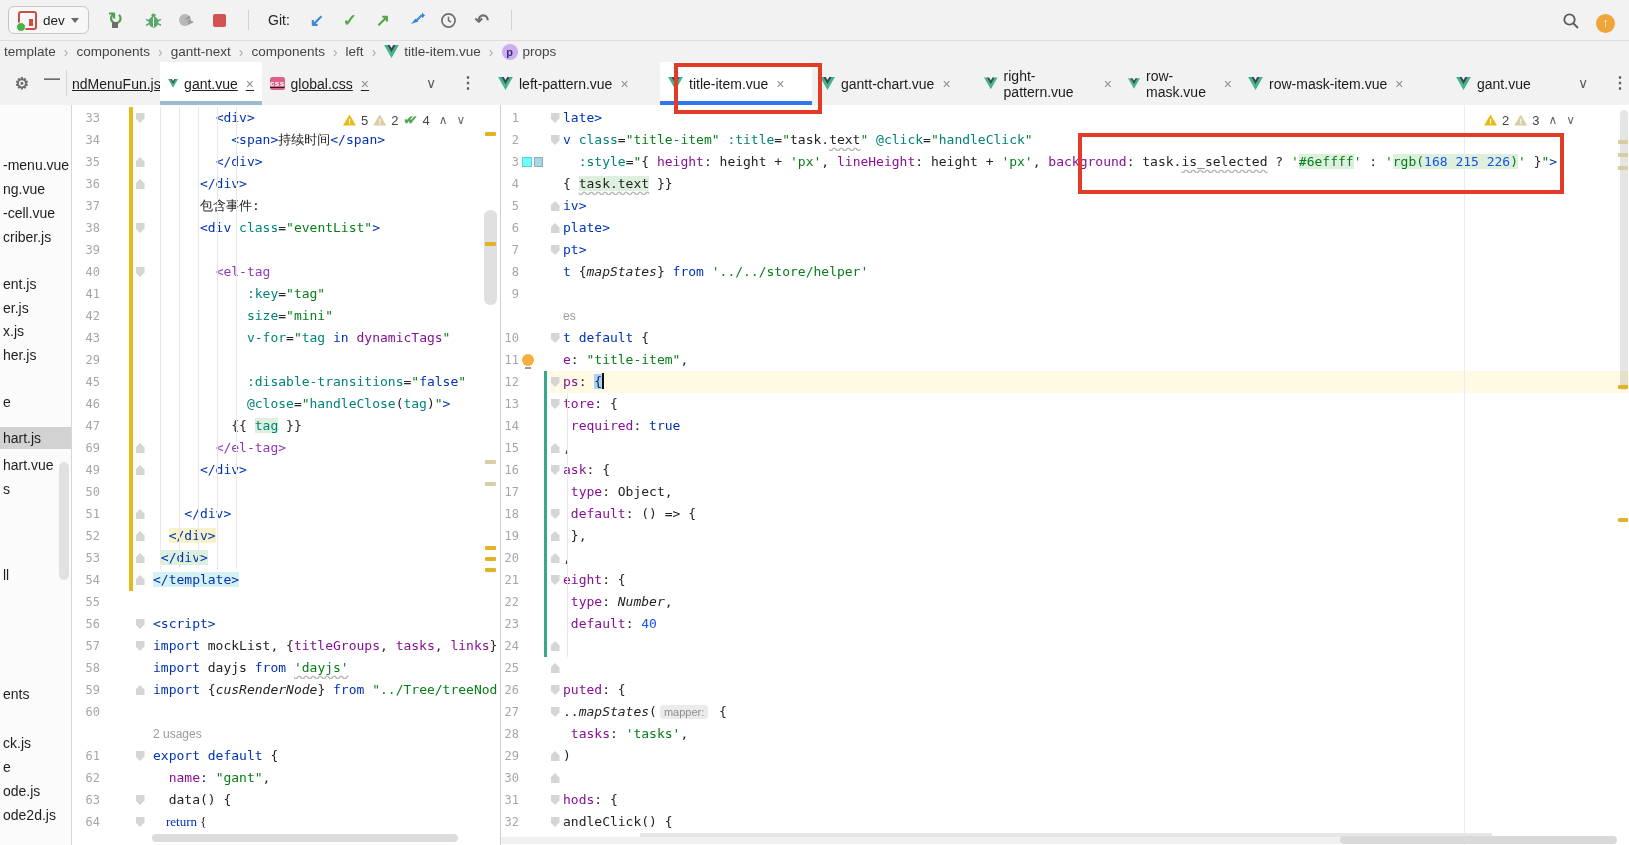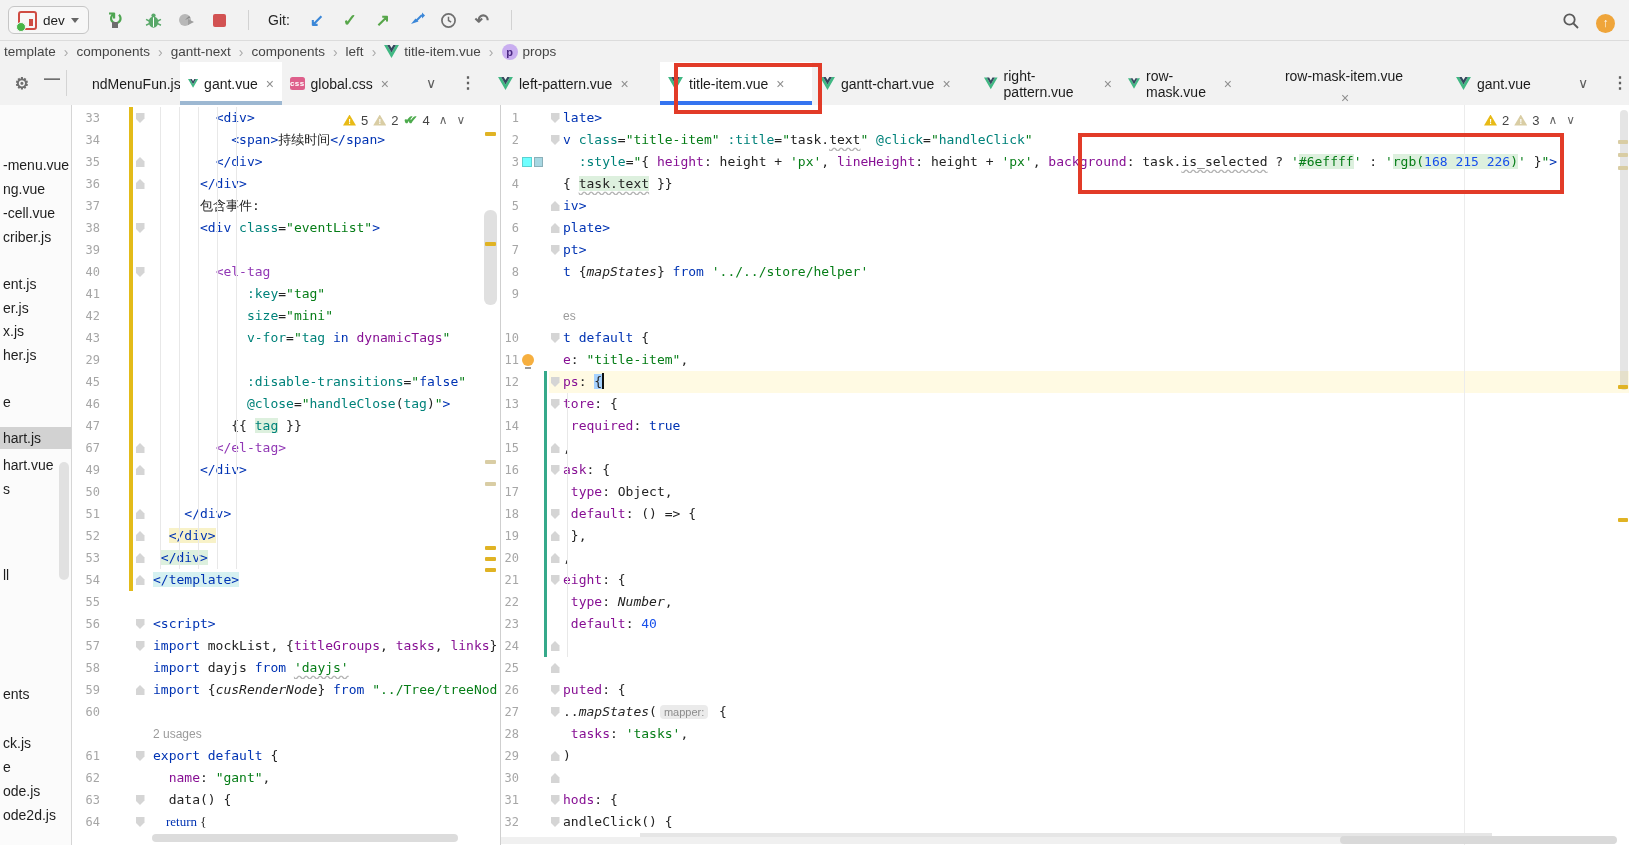--- a/index.html
+++ b/index.html
@@ -190,21 +190,21 @@
       <span class="ci">
         <span class="picon">p</span>
         <span>props</span>
       </span>
     </div>
 
   <div class="tabbar">
     <span class="tbtn" style="position:absolute;left:10px;top:9px;color:#6e6e6e;font-size:16px;">⚙</span>
     <span style="position:absolute;left:44px;top:8px;color:#6e6e6e;font-weight:bold;">—</span>
     <span style="position:absolute;left:66px;top:8px;width:1px;height:26px;background:#d4d4d4;"></span>
-    <div class="tabs" id="ltabs" style="left:84px;">
+    <div class="tabs" id="ltabs" style="left:64px;text-decoration:underline;">
         <div class="tab" style="width: 96px;">
           <span>ndMenuFun.js</span>
         </div>
         <div class="tab on" style="width: 102px;">
           <svg width="15" height="13" viewBox="0 0 24 21">
             <path fill="#41b883" d="M0 0h4.9L12 12.3 19.1 0H24L12 20.8z"></path>
             <path fill="#34495e" d="M4.9 0h4.2L12 5l2.9-5h4.2L12 12.3z"></path>
           </svg>
           <span>gant.vue</span>
           <span class="x">×</span>
@@ -251,21 +251,21 @@
           <span class="x">×</span>
         </div>
         <div class="tab" style="width: 120px;">
           <svg width="15" height="13" viewBox="0 0 24 21">
             <path fill="#41b883" d="M0 0h4.9L12 12.3 19.1 0H24L12 20.8z"></path>
             <path fill="#34495e" d="M4.9 0h4.2L12 5l2.9-5h4.2L12 12.3z"></path>
           </svg>
           <span>row-mask.vue</span>
           <span class="x">×</span>
         </div>
-        <div class="tab" style="width: 208px; flex-direction: column;">
+        <div class="tab" style="width: 208px;">
           <svg width="15" height="13" viewBox="0 0 24 21">
             <path fill="#41b883" d="M0 0h4.9L12 12.3 19.1 0H24L12 20.8z"></path>
             <path fill="#34495e" d="M4.9 0h4.2L12 5l2.9-5h4.2L12 12.3z"></path>
           </svg>
           <span>row-mask-item.vue</span>
           <span class="x">×</span>
         </div>
         <div class="tab" style="width: 108px;">
           <svg width="15" height="13" viewBox="0 0 24 21">
             <path fill="#41b883" d="M0 0h4.9L12 12.3 19.1 0H24L12 20.8z"></path>
@@ -315,21 +315,21 @@
         <div class="row"><div class="ln" style="flex-basis: 28px;">38</div><div class="vcs y" style="flex-basis: 33px; width: 33px;"></div><div class="fold" style="flex-basis: 14px; width: 14px;"><div class="fd"></div></div><div class="txt" style="padding-left: 6px;"><span>      </span><span class="t">&lt;div </span><span class="a">class</span><span class="d">=</span><span class="s">"eventList"</span><span class="t">&gt;</span></div></div>
         <div class="row"><div class="ln" style="flex-basis: 28px;">39</div><div class="vcs y" style="flex-basis: 33px; width: 33px;"></div><div class="fold" style="flex-basis: 14px; width: 14px;"></div><div class="txt" style="padding-left: 6px;"></div></div>
         <div class="row"><div class="ln" style="flex-basis: 28px;">40</div><div class="vcs y" style="flex-basis: 33px; width: 33px;"></div><div class="fold" style="flex-basis: 14px; width: 14px;"><div class="fd"></div></div><div class="txt" style="padding-left: 6px;"><span>        </span><span class="c">&lt;el-tag</span></div></div>
         <div class="row"><div class="ln" style="flex-basis: 28px;">41</div><div class="vcs y" style="flex-basis: 33px; width: 33px;"></div><div class="fold" style="flex-basis: 14px; width: 14px;"></div><div class="txt" style="padding-left: 6px;"><span>            </span><span class="a">:key</span><span class="d">=</span><span class="s">"tag"</span></div></div>
         <div class="row"><div class="ln" style="flex-basis: 28px;">42</div><div class="vcs y" style="flex-basis: 33px; width: 33px;"></div><div class="fold" style="flex-basis: 14px; width: 14px;"></div><div class="txt" style="padding-left: 6px;"><span>            </span><span class="a">size</span><span class="d">=</span><span class="s">"mini"</span></div></div>
         <div class="row"><div class="ln" style="flex-basis: 28px;">43</div><div class="vcs y" style="flex-basis: 33px; width: 33px;"></div><div class="fold" style="flex-basis: 14px; width: 14px;"></div><div class="txt" style="padding-left: 6px;"><span>            </span><span class="a">v-for</span><span class="d">=</span><span class="s">"</span><span class="a">tag</span><span class="d"> </span><span class="k">in</span><span class="d"> </span><span class="p">dynamicTags</span><span class="s">"</span></div></div>
         <div class="row"><div class="ln" style="flex-basis: 28px;">29</div><div class="vcs y" style="flex-basis: 33px; width: 33px;"></div><div class="fold" style="flex-basis: 14px; width: 14px;"></div></div>
         <div class="row"><div class="ln" style="flex-basis: 28px;">45</div><div class="vcs y" style="flex-basis: 33px; width: 33px;"></div><div class="fold" style="flex-basis: 14px; width: 14px;"></div><div class="txt" style="padding-left: 6px;"><span>            </span><span class="a">:disable-transitions</span><span class="d">=</span><span class="s">"</span><span class="k">false</span><span class="s">"</span></div></div>
         <div class="row"><div class="ln" style="flex-basis: 28px;">46</div><div class="vcs y" style="flex-basis: 33px; width: 33px;"></div><div class="fold" style="flex-basis: 14px; width: 14px;"></div><div class="txt" style="padding-left: 6px;"><span>            </span><span class="a">@close</span><span class="d">=</span><span class="s">"</span><span class="a">handleClose</span><span class="d">(</span><span class="a">tag</span><span class="d">)</span><span class="s">"</span><span class="t">&gt;</span></div></div>
         <div class="row"><div class="ln" style="flex-basis: 28px;">47</div><div class="vcs y" style="flex-basis: 33px; width: 33px;"></div><div class="fold" style="flex-basis: 14px; width: 14px;"></div><div class="txt" style="padding-left: 6px;"><span class="d">          {{ </span><span class="a gg">tag</span><span class="d"> }}</span></div></div>
-        <div class="row"><div class="ln" style="flex-basis: 28px;">67</div><div class="vcs y" style="flex-basis: 33px; width: 33px;"></div><div class="fold" style="flex-basis: 14px; width: 14px;"><div class="fu"></div></div><div class="txt" style="padding-left: 6px;"><span>        </span><span class="c">&lt;/el-tag&gt;</span></div></div>
+        <div class="row"><div class="ln" style="flex-basis: 28px;">69</div><div class="vcs y" style="flex-basis: 33px; width: 33px;"></div><div class="fold" style="flex-basis: 14px; width: 14px;"><div class="fu"></div></div><div class="txt" style="padding-left: 6px;"><span>        </span><span class="c">&lt;/el-tag&gt;</span></div></div>
         <div class="row"><div class="ln" style="flex-basis: 28px;">49</div><div class="vcs y" style="flex-basis: 33px; width: 33px;"></div><div class="fold" style="flex-basis: 14px; width: 14px;"><div class="fu"></div></div><div class="txt" style="padding-left: 6px;"><span>      </span><span class="t">&lt;/div&gt;</span></div></div>
         <div class="row"><div class="ln" style="flex-basis: 28px;">50</div><div class="vcs y" style="flex-basis: 33px; width: 33px;"></div><div class="fold" style="flex-basis: 14px; width: 14px;"></div><div class="txt" style="padding-left: 6px;"></div></div>
         <div class="row"><div class="ln" style="flex-basis: 28px;">51</div><div class="vcs y" style="flex-basis: 33px; width: 33px;"></div><div class="fold" style="flex-basis: 14px; width: 14px;"><div class="fu"></div></div><div class="txt" style="padding-left: 6px;"><span>    </span><span class="t">&lt;/div&gt;</span></div></div>
         <div class="row"><div class="ln" style="flex-basis: 28px;">52</div><div class="vcs y" style="flex-basis: 33px; width: 33px;"></div><div class="fold" style="flex-basis: 14px; width: 14px;"><div class="fu"></div></div><div class="txt" style="padding-left: 6px;"><span>  </span><span class="t gy">&lt;/div&gt;</span></div></div>
         <div class="row"><div class="ln" style="flex-basis: 28px;">53</div><div class="vcs y" style="flex-basis: 33px; width: 33px;"></div><div class="fold" style="flex-basis: 14px; width: 14px;"><div class="fu"></div></div><div class="txt" style="padding-left: 6px;"><span> </span><span class="t gg">&lt;/div&gt;</span></div></div>
         <div class="row"><div class="ln" style="flex-basis: 28px;">54</div><div class="vcs y" style="flex-basis: 33px; width: 33px;"></div><div class="fold" style="flex-basis: 14px; width: 14px;"><div class="fu"></div></div><div class="txt" style="padding-left: 6px;"><span class="t gc">&lt;/template&gt;</span></div></div>
         <div class="row"><div class="ln" style="flex-basis: 28px;">55</div><div class="vcs" style="flex-basis: 33px; width: 33px;"></div><div class="fold" style="flex-basis: 14px; width: 14px;"></div><div class="txt" style="padding-left: 6px;"></div></div>
         <div class="row"><div class="ln" style="flex-basis: 28px;">56</div><div class="vcs" style="flex-basis: 33px; width: 33px;"></div><div class="fold" style="flex-basis: 14px; width: 14px;"><div class="fd"></div></div><div class="txt" style="padding-left: 6px;"><span class="t">&lt;script&gt;</span></div></div>
         <div class="row"><div class="ln" style="flex-basis: 28px;">57</div><div class="vcs" style="flex-basis: 33px; width: 33px;"></div><div class="fold" style="flex-basis: 14px; width: 14px;"><div class="fd"></div></div><div class="txt" style="padding-left: 6px;"><span class="k">import</span><span class="d"> mockList, {</span><span class="p">titleGroups</span><span class="d">, </span><span class="p">tasks</span><span class="d">, </span><span class="p">links</span><span class="d">}</span></div></div>
         <div class="row"><div class="ln" style="flex-basis: 28px;">58</div><div class="vcs" style="flex-basis: 33px; width: 33px;"></div><div class="fold" style="flex-basis: 14px; width: 14px;"></div><div class="txt" style="padding-left: 6px;"><span class="k">import</span><span class="d"> dayjs </span><span class="k">from</span><span class="d"> </span><span class="s u">'dayjs'</span></div></div>

